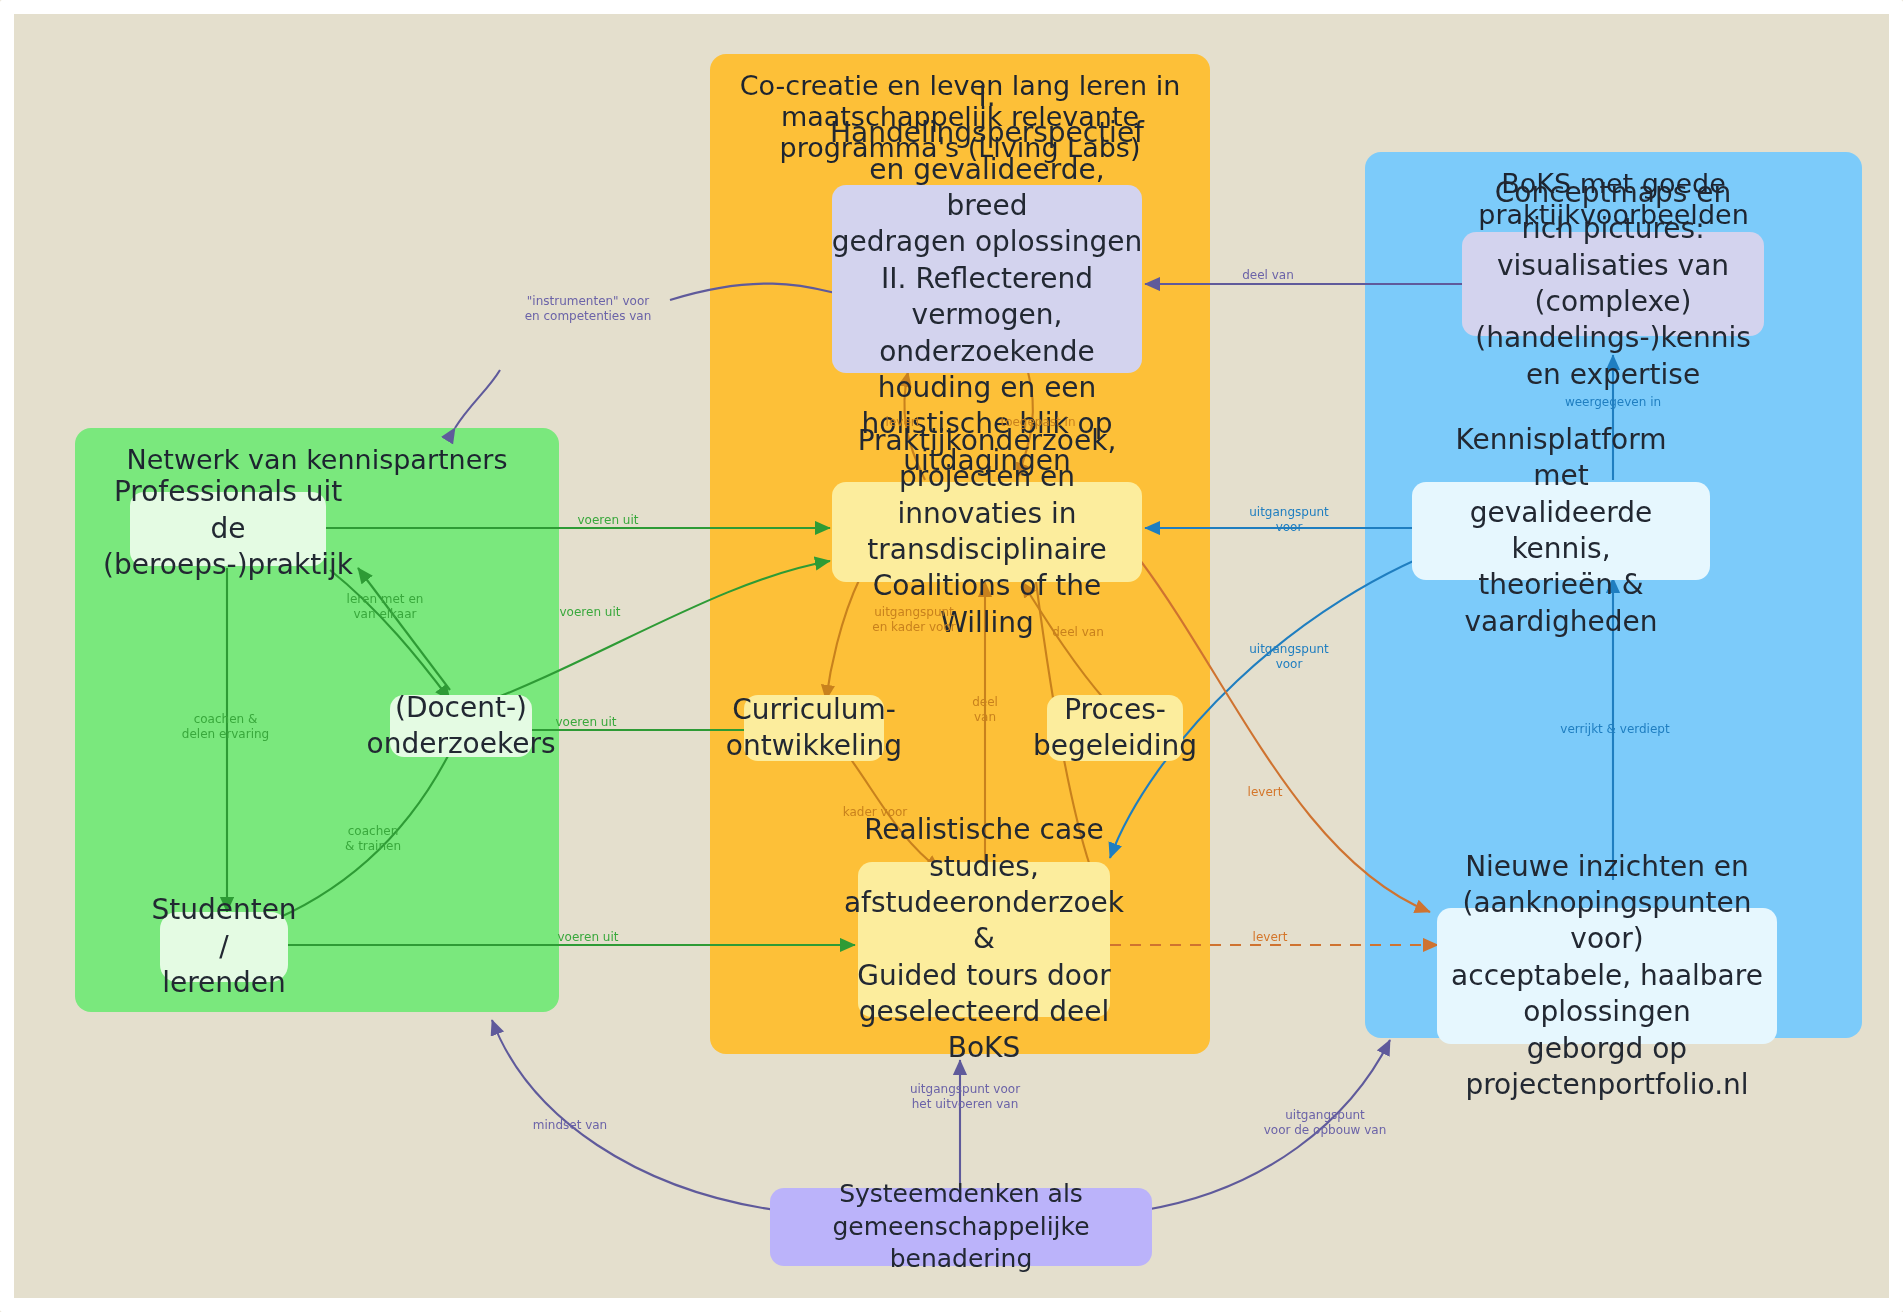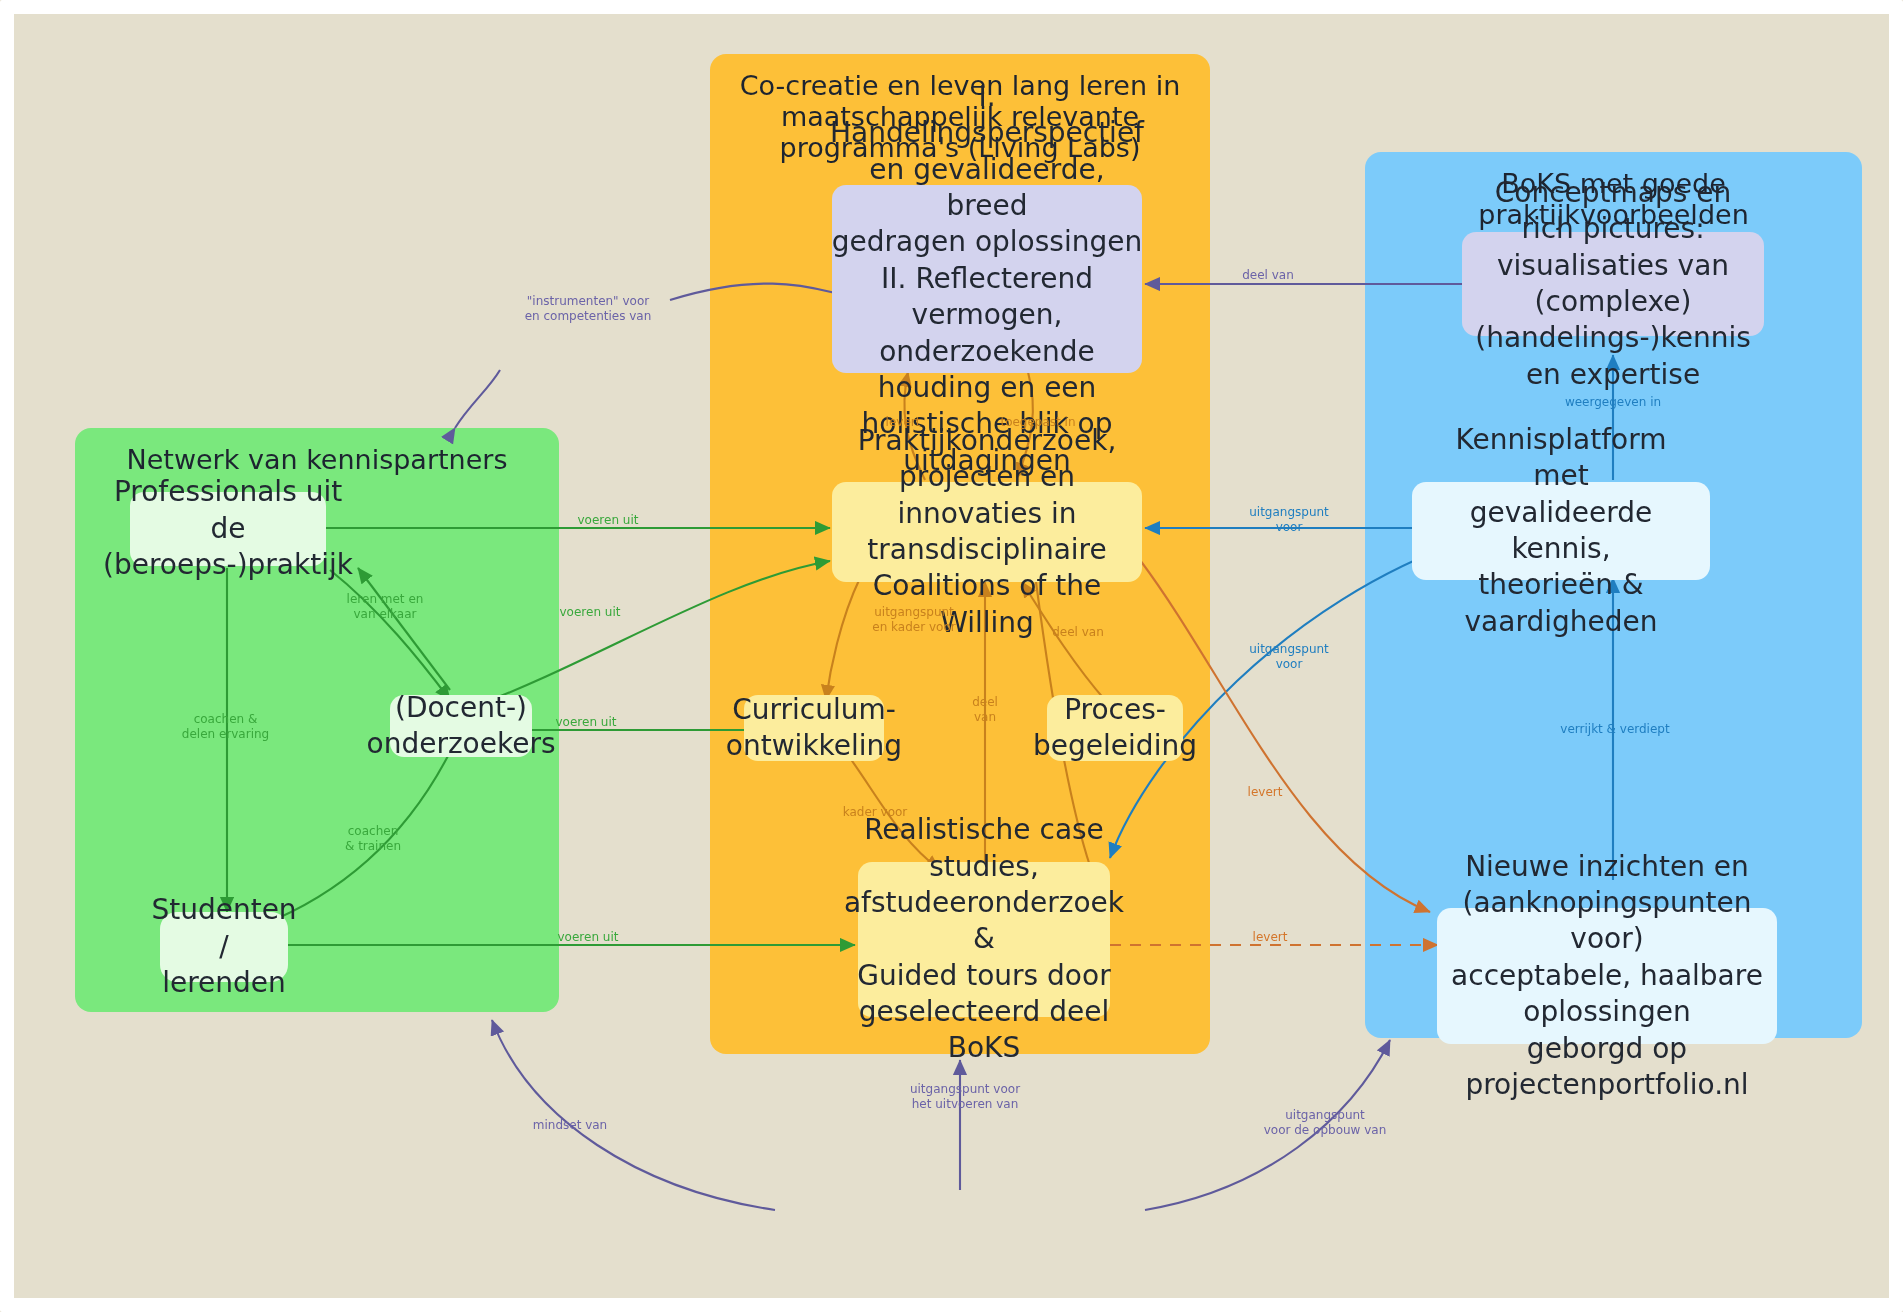--- a/index.html
+++ b/index.html
@@ -207,20 +207,22 @@
 
   <div class="node" style="left:130px; top:492px; width:196px; height:74px; background:#e4fbe3;">Professionals uit de
 (beroeps-)praktijk</div>
 
   <div class="node" style="left:390px; top:695px; width:142px; height:62px; background:#e4fbe3;">(Docent-)
 onderzoekers</div>
 
   <div class="node" style="left:160px; top:912px; width:128px; height:70px; background:#e4fbe3;border-radius:17px;">Studenten /
 lerenden</div>
 
+  <div class="node" style="left:770px; top:1188px; width:382px; height:78px; background:#bbb3fa; font-size:25px;">Systeemdenken als
+gemeenschappelijke benadering</div>
 
   <div class="edge-label lbl-purple" style="left:1188px; top:268px; width:160px;">deel van</div>
 
   <div class="edge-label lbl-purple" style="left:458px; top:294px; width:260px;">"instrumenten" voor
 en competenties van</div>
 
   <div class="edge-label lbl-blue" style="left:1513px; top:395px; width:200px;">weergegeven in</div>
 
   <div class="edge-label lbl-orange" style="left:848px; top:415px; width:110px;">levert</div>
 

